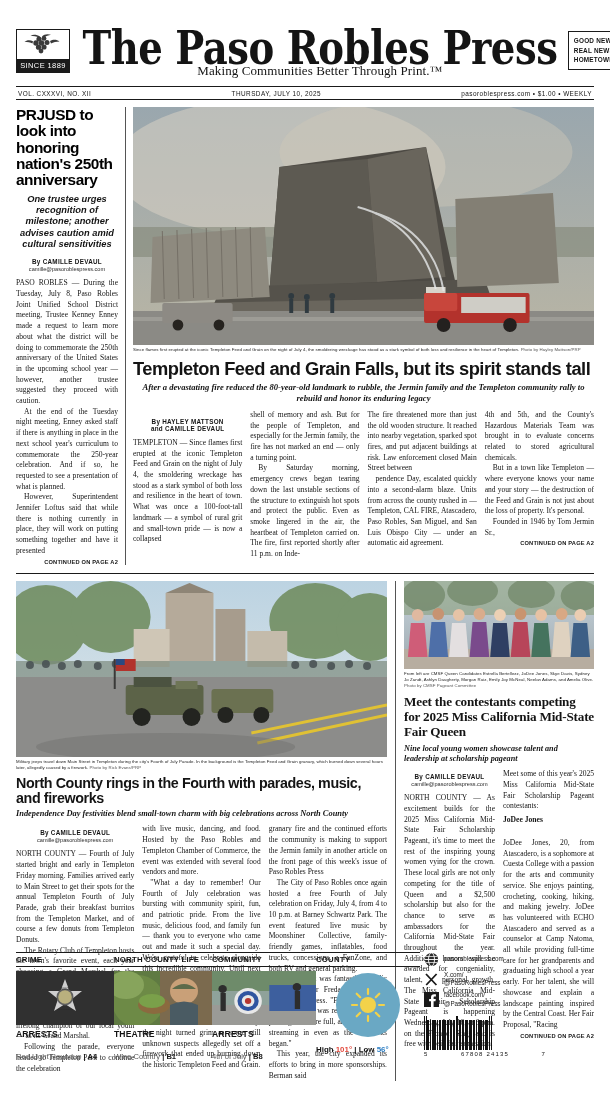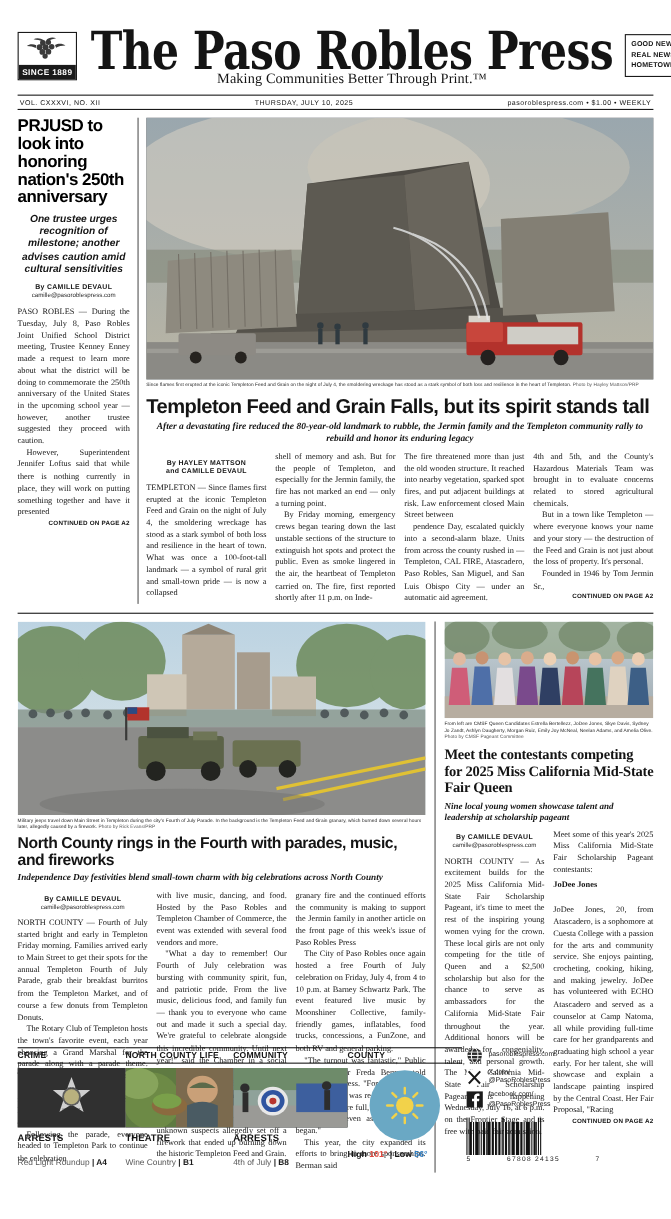--- a/index.html
+++ b/index.html
@@ -16,21 +16,21 @@
   .masthead { display: flex; align-items: center; padding: 22px 16px 0 16px; }
   .logo-badge {
     width: 54px; height: 44px; border: 1.2px solid #1a1a1a;
     display: flex; flex-direction: column; align-items: center; justify-content: flex-end;
     margin-right: 10px; flex: 0 0 auto; position: relative; overflow: hidden;
   }
   .logo-grapes { position: absolute; top: 2px; left: 0; right: 0; height: 27px;
     display:flex; align-items:center; justify-content:center; }
   .logo-since {
     width: 100%; background: #1a1a1a; color: #fff; font-family: "Liberation Sans", sans-serif;
-    font-size: 7.5px; font-weight: 700; letter-spacing: .4px; text-align: center; padding: 1.5px 0 2px;
+    font-size: 7.5px; font-weight: 400; letter-spacing: .4px; text-align: center; padding: 1.5px 0 2px;
   }
   .title-wrap { flex: 1 1 auto; text-align: center; }
   .paper-title {
     font-family: "DejaVu Serif", serif;
     font-weight: 700;
     font-size: 39px;
     line-height: 1.0;
     letter-spacing: -0.5px;
     white-space: nowrap;
     transform: scaleY(1.22) scaleX(.99);
@@ -210,20 +210,21 @@
 
     <div class="col-left">
       <div class="hl-1">PRJUSD to look into honoring nation's 250th anniversary</div>
       <div class="deck-1">One trustee urges recognition of milestone; another advises caution amid cultural sensitivities</div>
       <div class="byline">
         <span>By CAMILLE DEVAUL</span>
         <span class="em">camille@pasoroblespress.com</span>
       </div>
       <div class="body-text">
         <p>PASO ROBLES — During the Tuesday, July 8, Paso Robles Joint Unified School District meeting, Trustee Kenney Enney made a request to learn more about what the district will be doing to commemorate the 250th anniversary of the United States in the upcoming school year — however, another trustee suggested they proceed with caution.</p>
+        <p>At the end of the Tuesday night meeting, Enney asked staff if there is anything in place in the next school year's curriculum to commemorate the 250-year celebration. And if so, he requested to see a presentation of what is planned.</p>
         <p>However, Superintendent Jennifer Loftus said that while there is nothing currently in place, they will work on putting something together and have it presented</p>
       </div>
       <div class="contd">CONTINUED ON PAGE A2</div>
     </div>
 
     <div class="col-right">
       <div class="hero-photo">
         <svg width="100%" height="238" viewBox="0 0 472 238" preserveAspectRatio="none">
           <defs>
             <linearGradient id="sky" x1="0" y1="0" x2="0" y2="1">
@@ -315,21 +316,21 @@
             <span>By HAYLEY MATTSON</span><br>
             <span>and CAMILLE DEVAUL</span>
           </div>
           <div class="body-text">
             <p>TEMPLETON — Since flames first erupted at the iconic Templeton Feed and Grain on the night of July 4, the smoldering wreckage has stood as a stark symbol of both loss and resilience in the heart of town. What was once a 100-foot-tall landmark — a symbol of rural grit and small-town pride — is now a collapsed</p>
           </div>
         </div>
         <div>
           <div class="body-text" style="margin-top:0">
             <p>shell of memory and ash. But for the people of Templeton, and especially for the Jermin family, the fire has not marked an end — only a turning point.</p>
-            <p>By Friday morning, emergency crews began tearing down the last unstable sections of the structure to extinguish hot spots and protect the public. Even as smoke lingered in the air, the heartbeat of Templeton carried on. The fire, first reported shortly after 11 p.m. on Inde-</p>
+            <p>By Saturday morning, emergency crews began tearing down the last unstable sections of the structure to extinguish hot spots and protect the public. Even as smoke lingered in the air, the heartbeat of Templeton carried on. The fire, first reported shortly after 11 p.m. on Inde-</p>
           </div>
         </div>
         <div>
           <div class="body-text" style="margin-top:0">
             <p>The fire threatened more than just the old wooden structure. It reached into nearby vegetation, sparked spot fires, and put adjacent buildings at risk. Law enforcement closed Main Street between</p>
             <p>pendence Day, escalated quickly into a second-alarm blaze. Units from across the county rushed in — Templeton, CAL FIRE, Atascadero, Paso Robles, San Miguel, and San Luis Obispo City — under an automatic aid agreement.</p>
           </div>
         </div>
         <div>
           <div class="body-text" style="margin-top:0">

